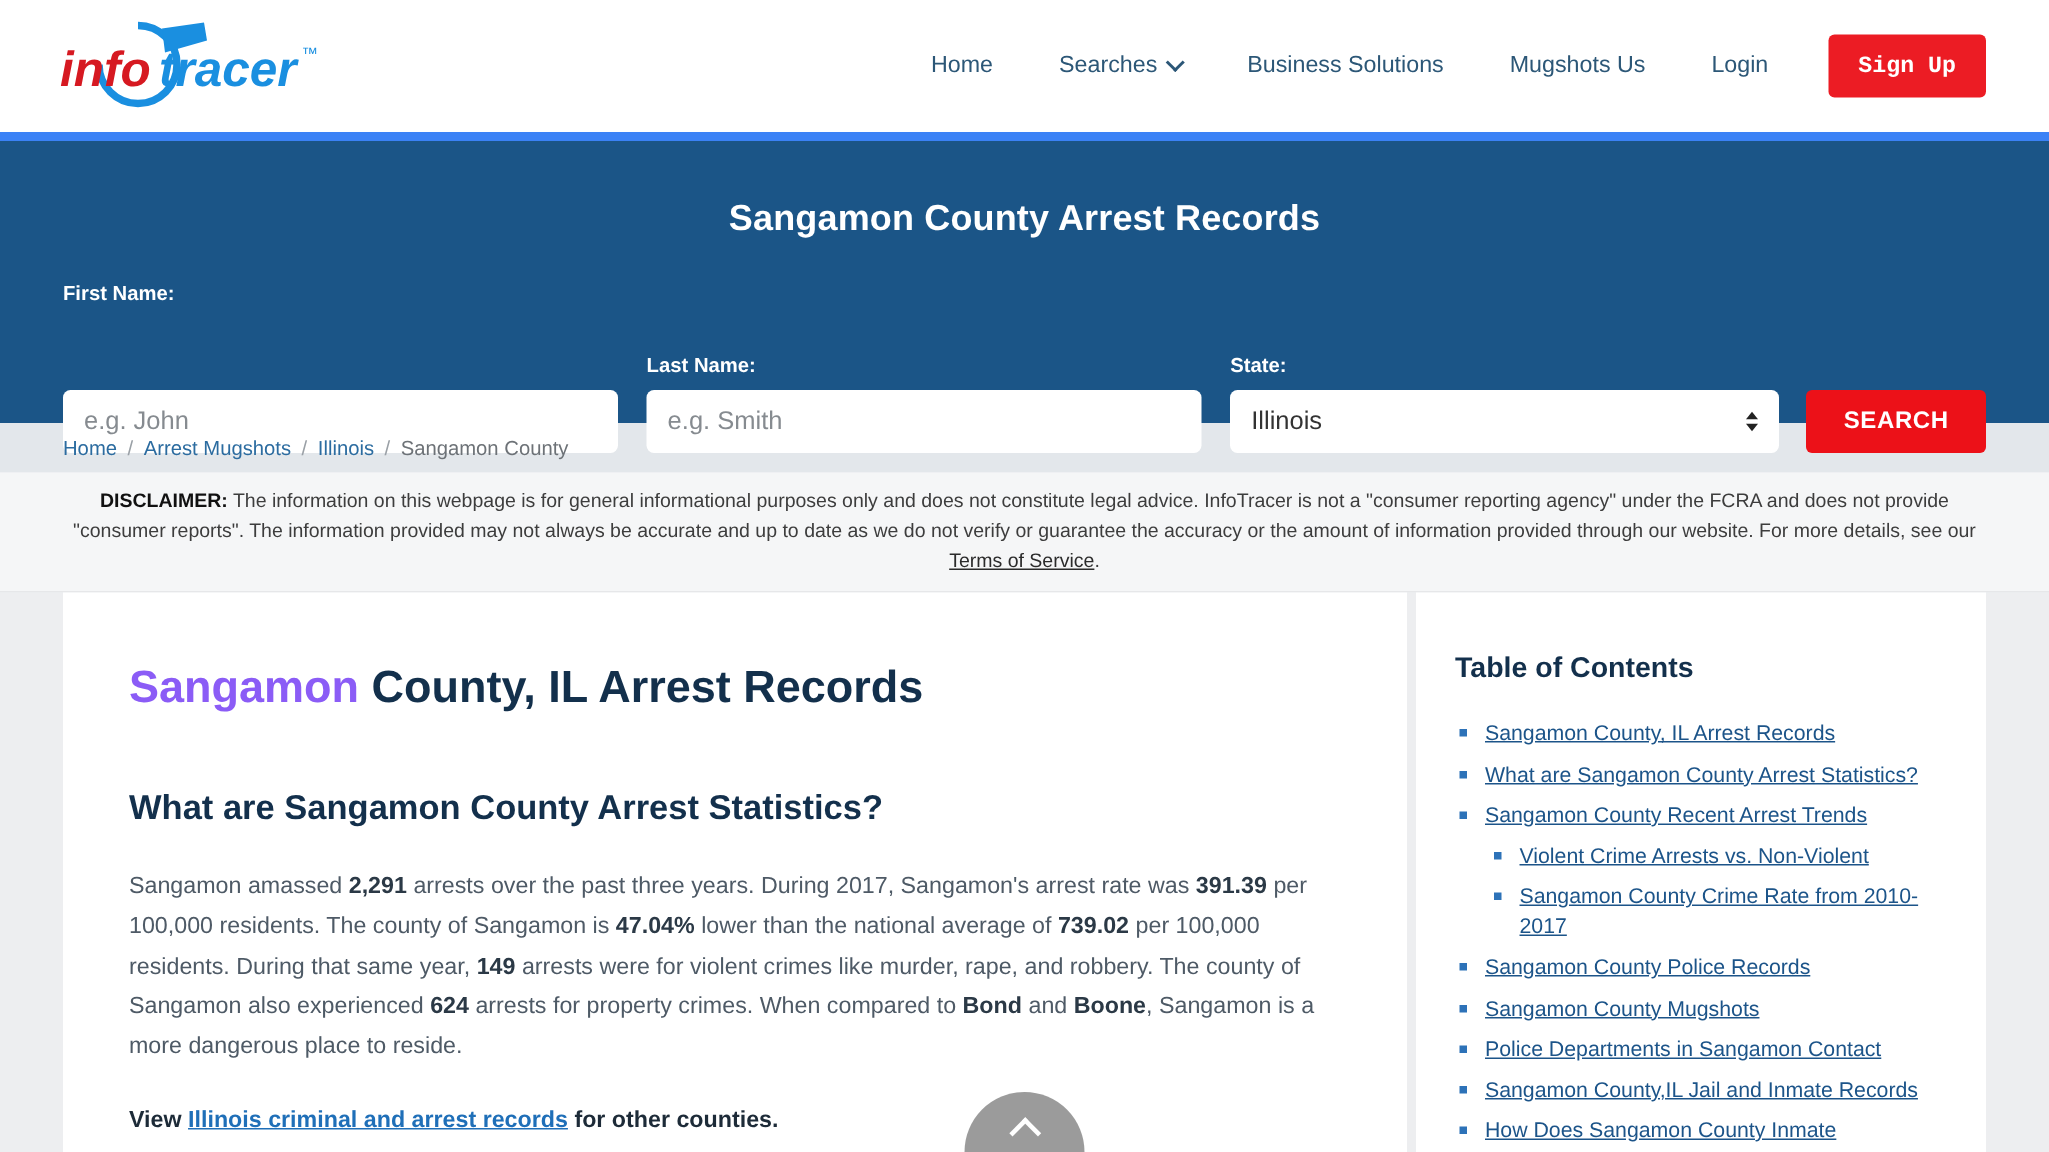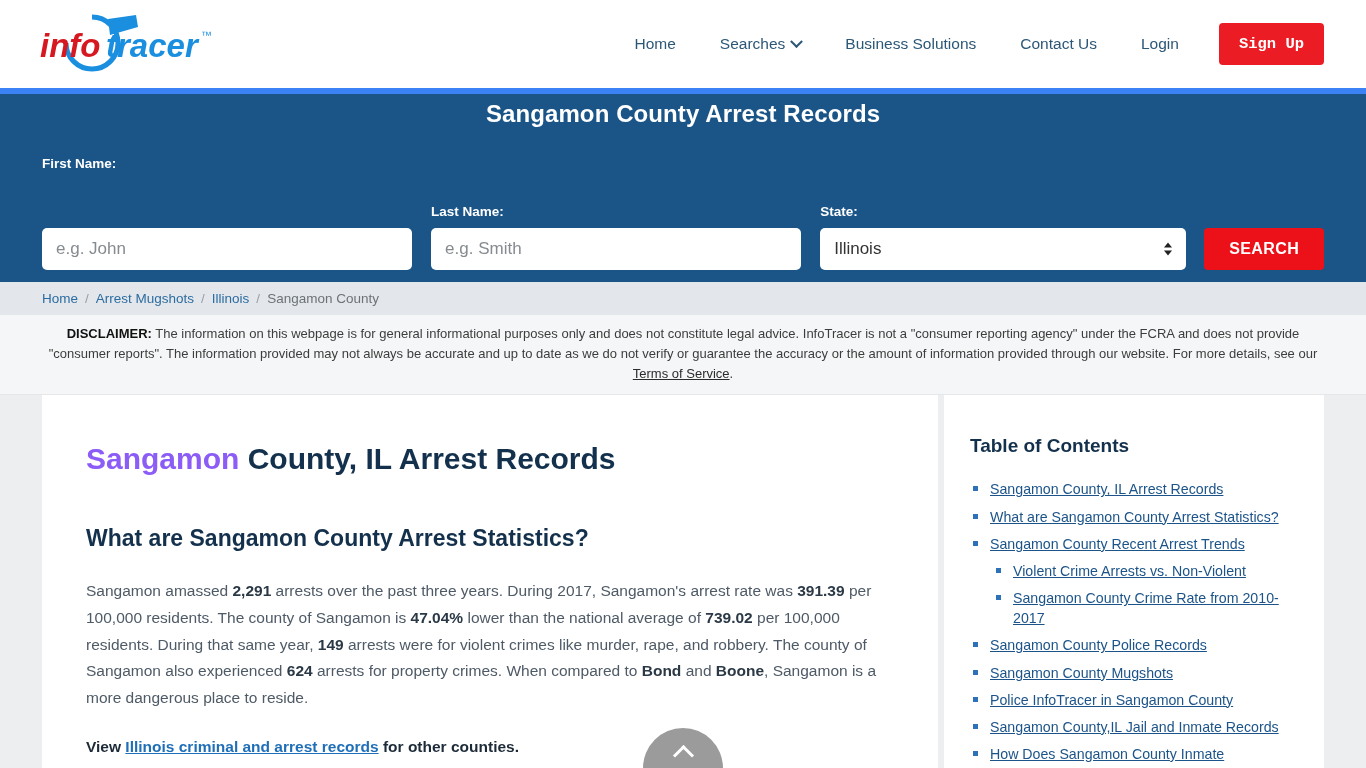--- a/index.html
+++ b/index.html
@@ -61,21 +61,21 @@
     padding: 12px 20px;
     margin-left: 18px;
     cursor: pointer;
     white-space: nowrap;
     font-family: Liberation Mono, monospace;
   }
 
   
   .search-banner {
     background: #1b5587;
-    padding: 6px 42px 26px 42px;
+    padding: 38px 42px 26px 42px;
     height: 188px;
   }
   .banner-title {
     color: #ffffff;
     font-size: 24px;
     font-weight: bold;
     text-align: center;
     margin: 0 0 28px 0;
     letter-spacing: 0.1px;
   }
@@ -290,21 +290,21 @@
         <span>Home</span>
       </a>
     <a class="nav-link" href="#">
         <span>Searches</span>
         <span class="chev"></span>
       </a>
     <a class="nav-link" href="#">
         <span>Business Solutions</span>
       </a>
     <a class="nav-link" href="#">
-        <span>Contact Us</span>
+        <span>Mugshots Us</span>
       </a>
     <a class="nav-link" href="#">
         <span>Login</span>
       </a>
     <button class="btn-signup">Sign Up</button>
   </nav>
 </div>
 
 <div class="search-banner">
   <div class="banner-title">Sangamon County Arrest Records</div>
@@ -366,21 +366,21 @@
   <div class="toc-card">
     <h3 class="toc-title">Table of Contents</h3>
     <ul class="toc-list">
       <li><a href="#">Sangamon County, IL Arrest Records</a></li>
       <li><a href="#">What are Sangamon County Arrest Statistics?</a></li>
       <li><a href="#">Sangamon County Recent Arrest Trends</a></li>
       <li class="sub"><a href="#">Violent Crime Arrests vs. Non-Violent</a></li>
       <li class="sub"><a href="#">Sangamon County Crime Rate from 2010-2017</a></li>
       <li><a href="#">Sangamon County Police Records</a></li>
       <li><a href="#">Sangamon County Mugshots</a></li>
-      <li><a href="#">Police InfoTracer in Sangamon County</a></li>
+      <li><a href="#">Police Departments in Sangamon Contact</a></li>
       <li><a href="#">Sangamon County,IL Jail and Inmate Records</a></li>
       <li><a href="#">How Does Sangamon County Inmate</a></li>
     </ul>
   </div>
 </div>
 
 <button class="scroll-top">
   <span class="arrow"></span>
 </button>
 

